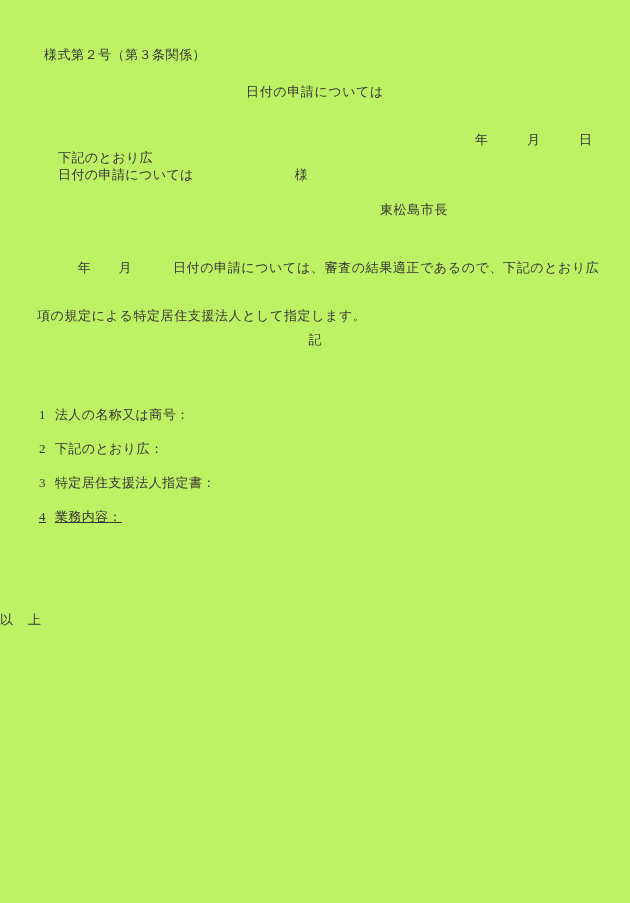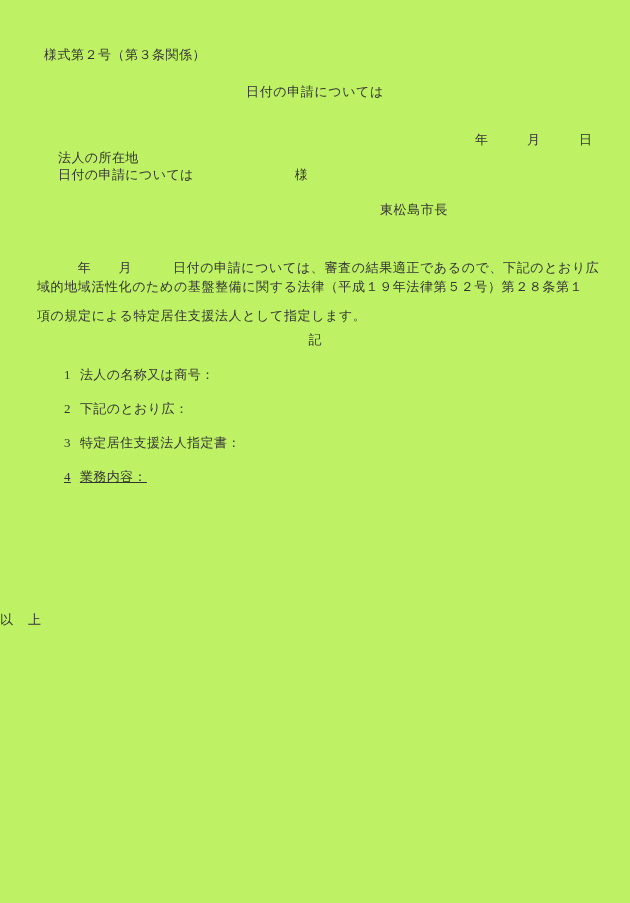--- a/index.html
+++ b/index.html
@@ -26,51 +26,50 @@
   .corp-name     { top: 166px; left: 58px; letter-spacing: 0.4px; }
   .honorific     { margin-left: 101px; }
   .issuer        { top: 201px; left: 380px; letter-spacing: 0.6px; }
 
   .body-line-1   { top: 259px; left: 37px; letter-spacing: 0.6px; }
   .body-line-2   { top: 278px; left: 37px; letter-spacing: 0.6px; }
   .body-line-3   { top: 307px; left: 37px; letter-spacing: 0.6px; }
 
   .record-marker { top: 331px; left: 0; width: 630px; text-align: center; }
 
-  .item          { left: 64px; letter-spacing: 0.4px; }
+  .item          { left: 39px; letter-spacing: 0.4px; margin-top: 40px; }
   .item-1 { top: 366px; }
   .item-2 { top: 400px; }
   .item-3 { top: 434px; }
   .item-4 { top: 468px; text-decoration: underline; }
   .item-5 { top: 502px; }
   .item-label { margin-left: 9px; }
 
   .closing       { top: 611px; left: 0; width: 585px; letter-spacing: 1px; }
 </style>
 </head>
 <body>
 
 <div class="page">
 
   <div class="abs form-number">様式第２号（第３条関係）</div>
 
   <div class="abs doc-title">日付の申請については</div>
 
   <div class="abs date-line">年　　　月　　　日</div>
 
-  <div class="abs corp-address">法人の所在地</div>
+  <div class="abs corp-address">下記のとおり広</div>
 
   <div class="abs corp-name">
     <span>日付の申請については</span><span class="honorific">様</span>
   </div>
 
   <div class="abs issuer">東松島市長</div>
 
   <div class="abs body-line-1">　　　年　　月　　　日付の申請については、審査の結果適正であるので、下記のとおり広</div>
-  <div class="abs body-line-2">域的地域活性化のための基盤整備に関する法律（平成１９年法律第５２号）第２８条第１</div>
   <div class="abs body-line-3">項の規定による特定居住支援法人として指定します。</div>
 
   <div class="abs record-marker">記</div>
 
   <div class="abs item item-1">
     <span>1</span><span class="item-label">法人の名称又は商号：</span>
   </div>
   <div class="abs item item-2">
     <span>2</span><span class="item-label">下記のとおり広：</span>
   </div>

